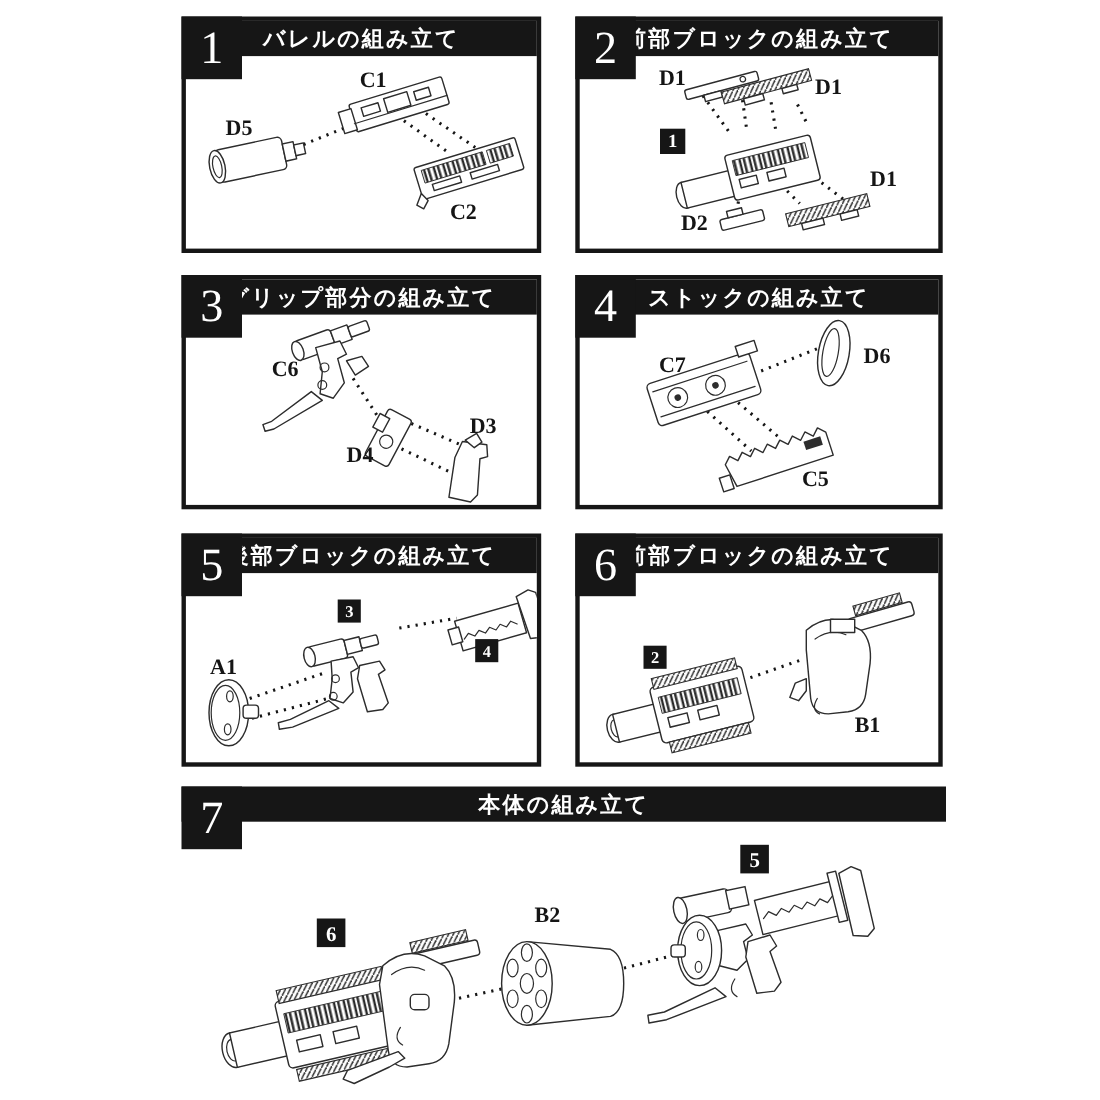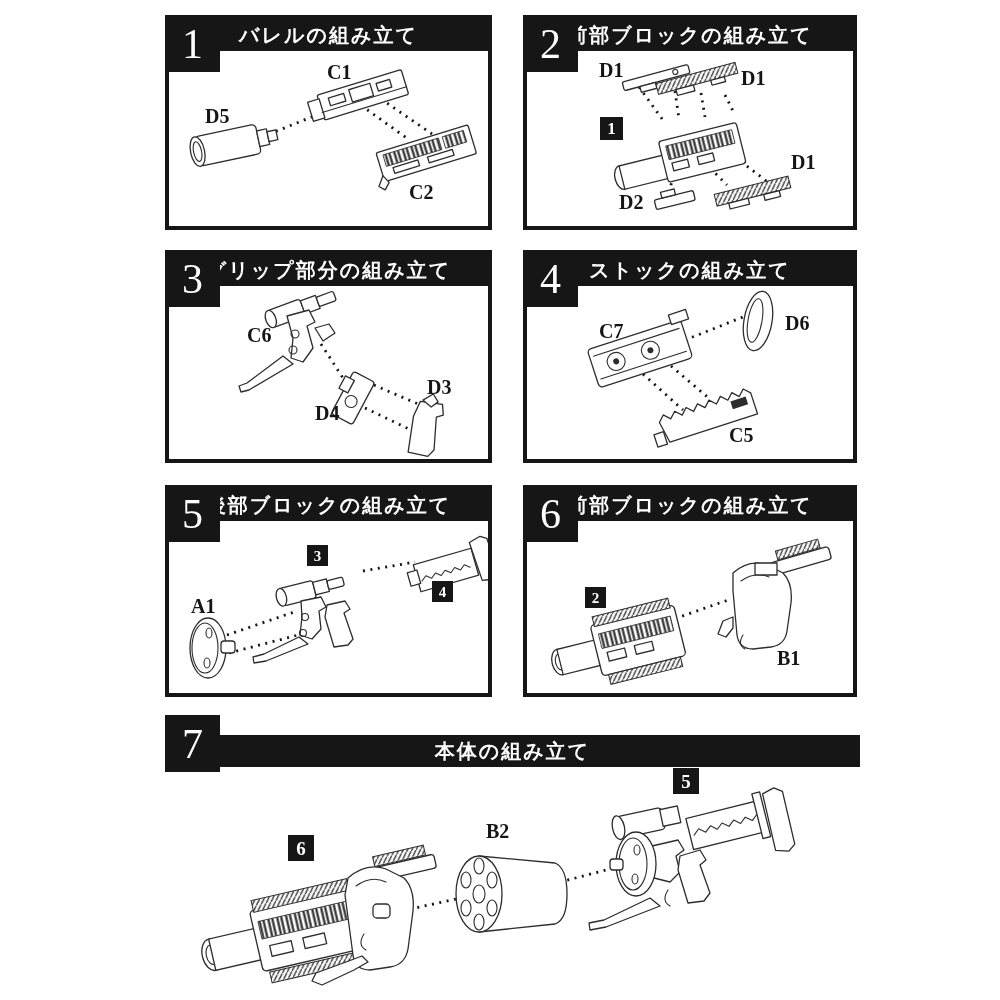--- a/index.html
+++ b/index.html
@@ -7,21 +7,21 @@
          font-family:"Liberation Serif","DejaVu Serif",serif;}
   .panel{position:absolute;background:#fff;border:4px solid #161616;box-sizing:border-box;}
   .phead{position:absolute;left:0;top:0;right:0;height:32px;background:#161616;
          display:flex;align-items:center;justify-content:center;}
   .ptitle{color:#fff;font-weight:bold;font-size:20px;letter-spacing:2px;white-space:nowrap;}
   .ptab{position:absolute;left:-4px;top:-4px;width:55px;height:57px;background:#161616;
         color:#fff;font-size:42px;display:flex;align-items:center;justify-content:center;z-index:2;}
   .part-svg{position:absolute;left:0;top:32px;}
   
   .bar7{position:absolute;left:165px;top:715px;width:695px;height:32px;background:#161616;
-        display:flex;align-items:center;justify-content:center;margin-top:20px;}
+        display:flex;align-items:center;justify-content:center;}
   .tab7{position:absolute;left:165px;top:715px;width:55px;height:57px;background:#161616;
         color:#fff;font-size:42px;display:flex;align-items:center;justify-content:center;z-index:2;}
   
   .o{fill:#ffffff;stroke:#2d2d2d;stroke-width:1.3;stroke-linejoin:round;stroke-linecap:round;}
   .on{fill:none;stroke:#2d2d2d;stroke-width:1.1;stroke-linejoin:round;stroke-linecap:round;}
   .dot{fill:none;stroke:#161616;stroke-width:2.8;stroke-dasharray:2 5.5;stroke-linecap:butt;}
   .part-label{font-family:"Liberation Serif","DejaVu Serif",serif;font-weight:bold;font-size:20px;fill:#151515;}
   .mbox{fill:#161616;}
   .mnum{fill:#ffffff;font-family:"Liberation Serif","DejaVu Serif",serif;font-weight:bold;
         font-size:15px;text-anchor:middle;}

